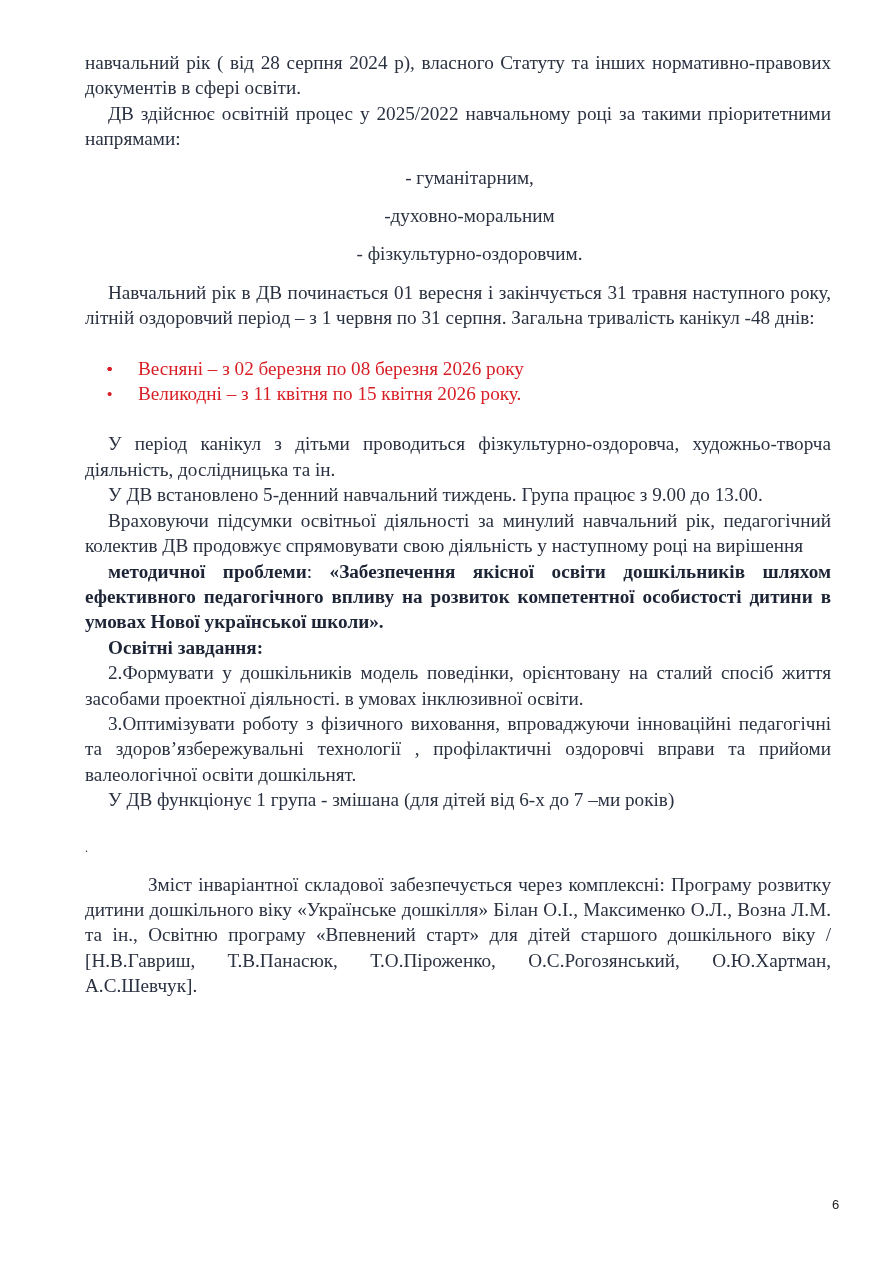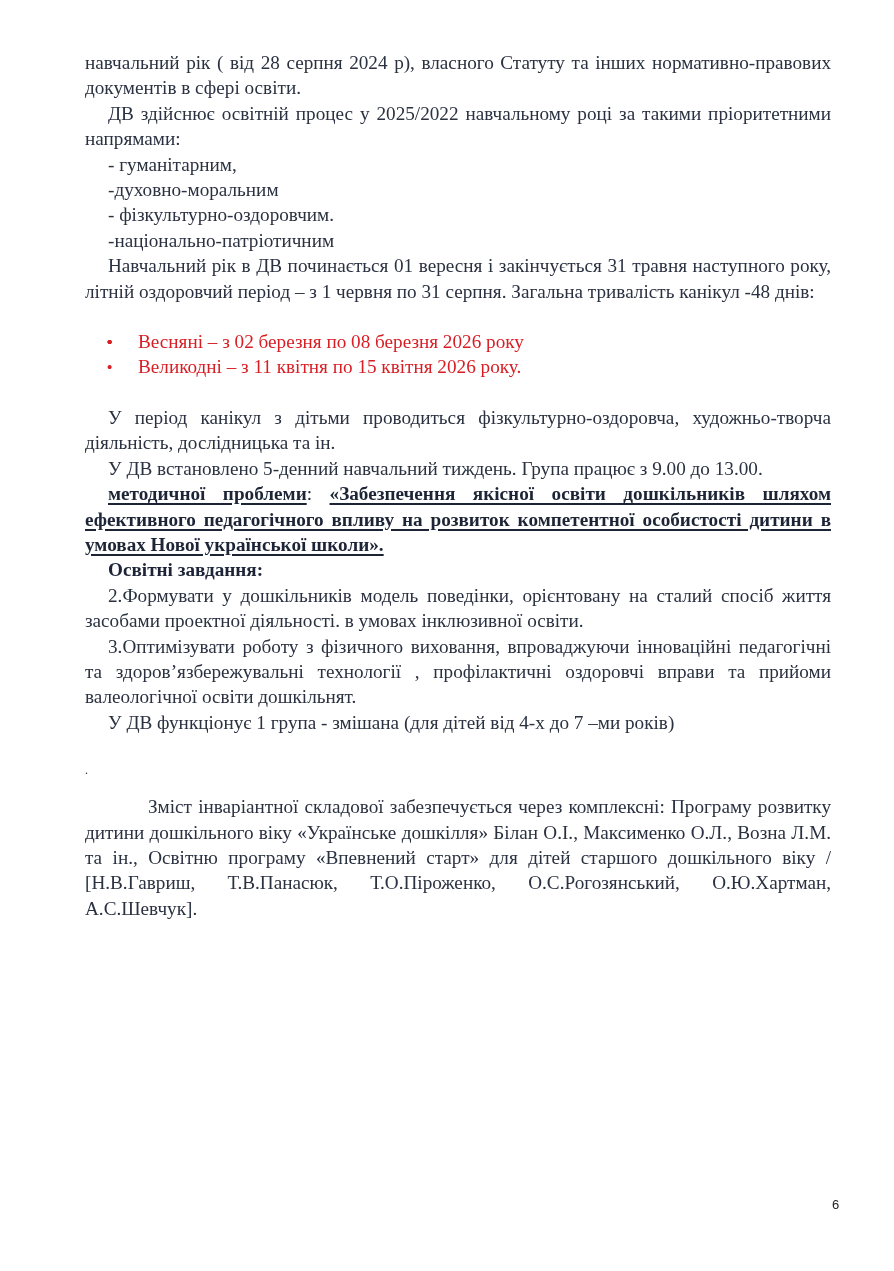--- a/index.html
+++ b/index.html
@@ -8,68 +8,68 @@
       position: absolute; left: 85px; top: 50px; width: 746px;
       font-family: "Liberation Serif", serif;
       font-size: 19.2px; line-height: 25.4px;
       color: #2a3140;
     }
     .p { margin: 0; text-align: justify; }
     .p.last-left { text-align-last: left; }
     .ind { text-indent: 23px; }
     .ind2 { text-indent: 90px; }
     .ind3 { text-indent: 63px; }
-    .li { padding-left: 23px; margin: 0; }
+    .li { padding-left: 23px; margin: 13px; text-align: center; }
     .gap { height: 25px; }
     .gap-s { height: 14px; }
     .red-list { list-style: none; margin: 0; padding: 0; color: #d81e25; }
     .red-list li { position: relative; padding-left: 53px; margin: 0; }
     .red-list li .bullet { position: absolute; left: 22px; top: 0; font-family: "Liberation Sans", sans-serif; font-size: 15px; }
     .bold { font-weight: bold; color: #1c2436; }
-    .u { text-decoration: underline; text-decoration-thickness: 2px; text-underline-offset: 3px; }
+    .u { text-decoration-thickness: 2px; text-underline-offset: 3px; }
     .page-number {
       position: absolute; left: 832px; top: 1197px;
       font-family: "Liberation Sans", sans-serif; font-size: 13px; color: #222;
     }
     .dot { text-indent: 0; }
   </style>
 </head>
 <body>
 
 <div class="page">
   <p class="p last-left">навчальний рік ( від 28 серпня 2024 р), власного Статуту та інших нормативно-правових документів в сфері освіти.</p>
 
   <p class="p ind last-left">ДВ здійснює освітній процес у 2025/2022  навчальному році за такими пріоритетними напрямами:</p>
   <p class="li">- гуманітарним,</p>
   <p class="li">-духовно-моральним</p>
   <p class="li">- фізкультурно-оздоровчим.</p>
-  <p class="li">-національно-патріотичним</p>
 
   <p class="p ind last-left">Навчальний рік в ДВ починається 01 вересня і закінчується 31 травня наступного року, літній оздоровчий період – з 1 червня по 31 серпня. Загальна тривалість канікул -48 днів:</p>
 
   <div class="gap"></div>
 
   <ul class="red-list">
     <li><span class="bullet">•</span></li>
     <li><span class="bullet">•</span></li>
     <li><span class="bullet">•</span><span>Весняні – з 02 березня по 08 березня 2026 року</span></li>
     <li><span class="bullet">•</span><span>Великодні – з 11 квітня по 15 квітня 2026 року.</span></li>
   </ul>
 
   <div class="gap"></div>
 
   <p class="p ind last-left">У період канікул з дітьми проводиться фізкультурно-оздоровча, художньо-творча діяльність, дослідницька та ін.</p>
   <p class="p ind last-left">У ДВ встановлено 5-денний навчальний тиждень. Група працює з 9.00 до 13.00.</p>
+  <p class="p ind last-left">Враховуючи підсумки освітньої діяльності за минулий навчальний рік, педагогічний колектив ДВ продовжує спрямовувати свою діяльність у наступному році на вирішення</p>
 
   <p class="p ind bold last-left"><span class="u">методичної проблеми</span><span style="font-weight:normal">: </span><span class="u">«Забезпечення якісної освіти дошкільників шляхом ефективного педагогічного впливу на розвиток компетентної особистості дитини в умовах Нової української школи».</span></p>
 
   <p class="p ind bold">Освітні завдання:</p>
   <p class="p ind last-left">2.Формувати у дошкільників модель  поведінки, орієнтовану на сталий спосіб життя засобами проектної  діяльності. в умовах інклюзивної  освіти.</p>
   <p class="p ind last-left">3.Оптимізувати роботу з фізичного виховання, впроваджуючи інноваційні педагогічні та здоров’язбережувальні технології , профілактичні оздоровчі вправи та прийоми валеологічної освіти дошкільнят.</p>
-  <p class="p ind last-left">У ДВ функціонує 1 група - змішана  (для дітей від 4-х до 7 –ми років)</p>
+  <p class="p ind last-left">У ДВ функціонує 1 група - змішана  (для дітей від 6-х до 7 –ми років)</p>
 
   <div class="gap"></div>
 
   <p class="p dot" style="font-size:12px; line-height:20px;">.</p>
 
   <div class="gap-s"></div>
 
   <p class="p ind3 last-left">Зміст інваріантної складової забезпечується через комплексні: Програму розвитку дитини дошкільного віку «Українське дошкілля» Білан О.І., Максименко О.Л., Возна Л.М. та ін., Освітню програму «Впевнений старт» для дітей старшого дошкільного віку / [Н.В.Гавриш, Т.В.Панасюк, Т.О.Піроженко, О.С.Рогозянський, О.Ю.Хартман, А.С.Шевчук].</p>
 </div>
 

